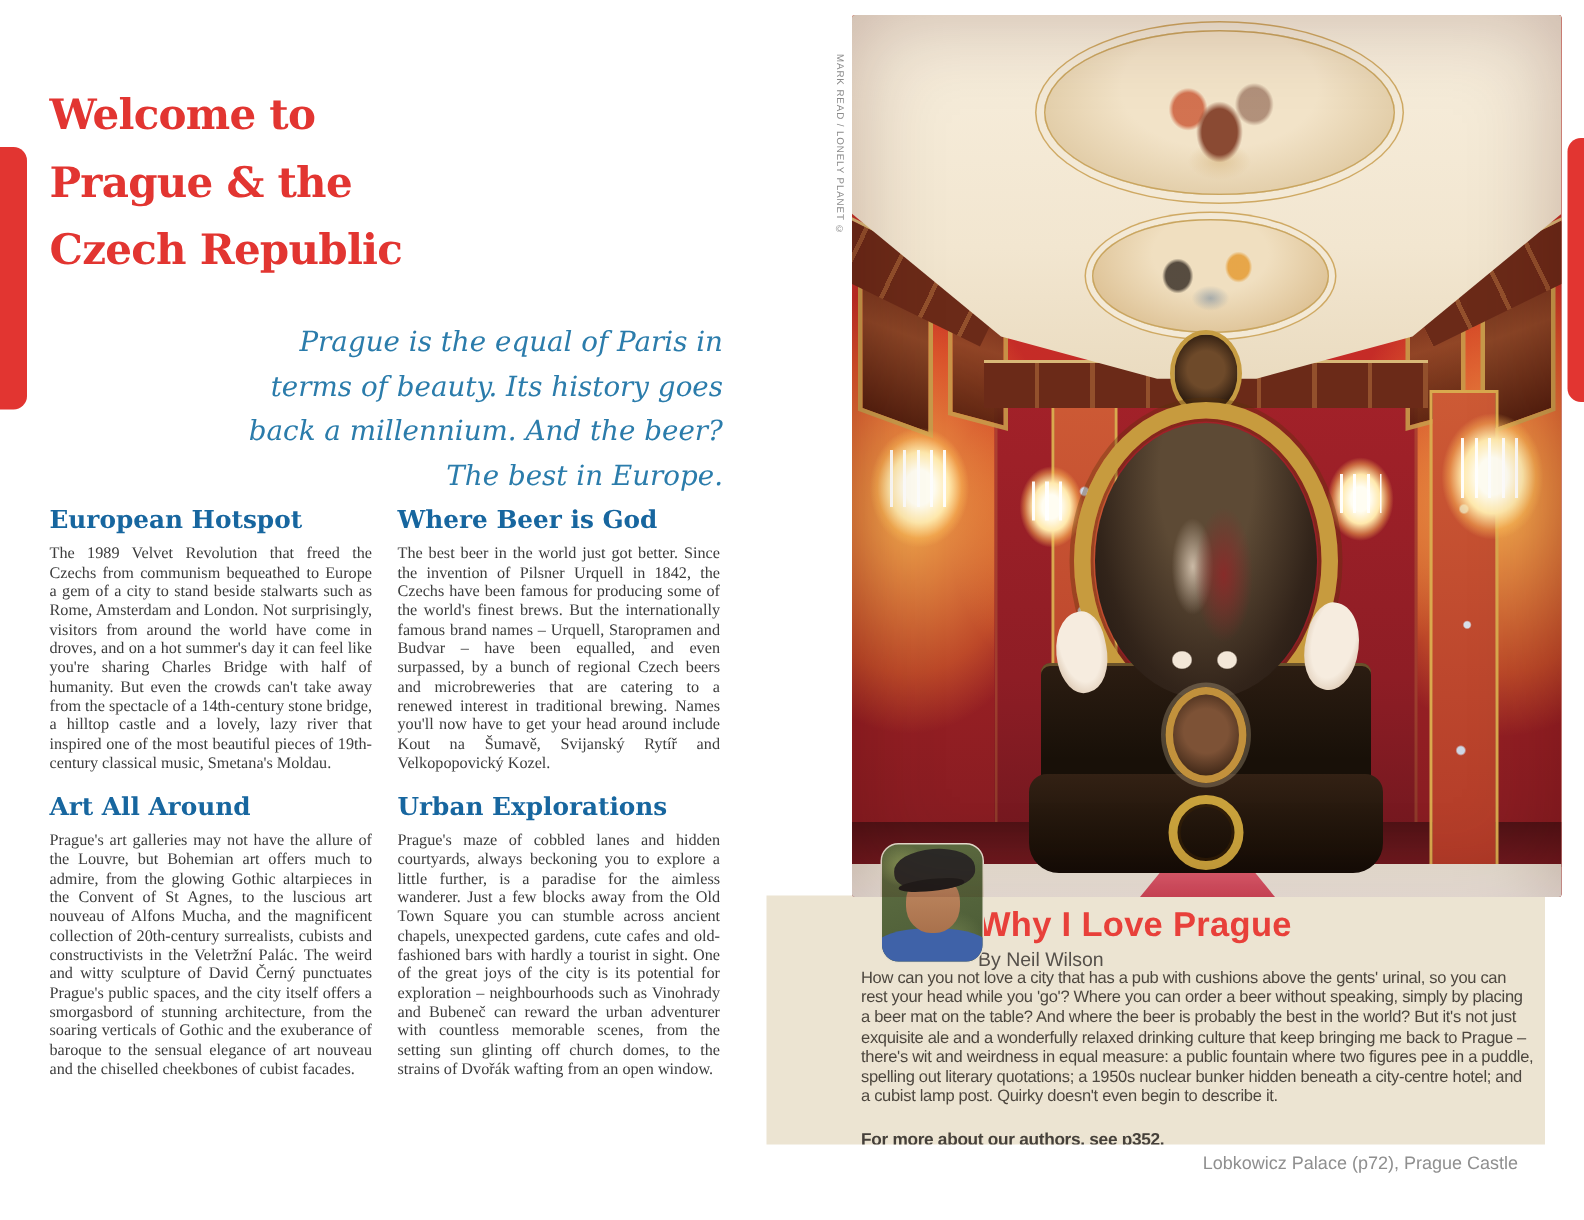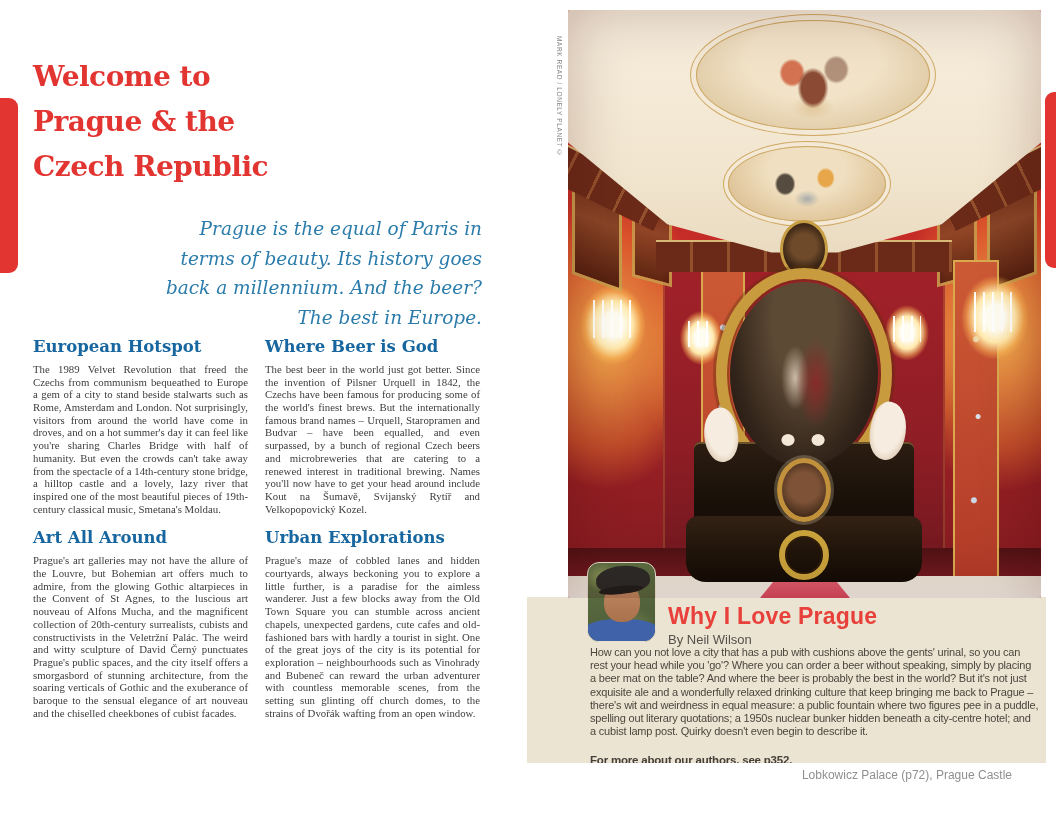--- a/index.html
+++ b/index.html
@@ -134,21 +134,21 @@
   .wreath-sm { left:211px; top:520px; width:50px; height:50px; border-radius:50%; z-index:7;
       border:6px solid #c9a23c; box-shadow:inset 0 0 0 2px rgba(60,35,5,.5); }
   .floor { left:0; top:566px; width:473px; height:22px; z-index:5;
       background:linear-gradient(180deg,#e9e2d4,#f7f3ea); }
   .carpet { left:192px; top:566px; width:90px; height:22px; z-index:5;
       clip-path:polygon(20% 0,80% 0,100% 100%,0 100%);
       background:linear-gradient(180deg,#e06272,#d84a5e); }
   .vignette { inset:0; z-index:8; box-shadow:inset 0 0 60px rgba(60,0,0,.25); pointer-events:none; }
 
   
-  .why-panel { position:absolute; left:527px; top:597px; width:519px; height:166px; background:#ece4d2;
+  .why-panel { position:absolute; left:511px; top:597px; width:519px; height:166px; background:#ece4d2;
       overflow:hidden; }
   .why-title { position:absolute; left:141px; top:6px; font-weight:bold; font-size:23px;
       letter-spacing:.2px; color:#e8403a; }
   .why-byline { position:absolute; left:141px; top:35px; font-size:13px; color:#55504a; }
   .panel-text { position:absolute; left:63px; top:49px; width:449px; color:#4c463e; }
   .panel-text p { font-size:11px; line-height:13.2px; letter-spacing:-0.2px; }
   .panel-text .foot { margin-top:16px; font-weight:bold; font-size:11.5px; color:#45403a; }
 
   
   .author { position:absolute; left:587px; top:562px; width:69px; height:80px; border-radius:12px;

